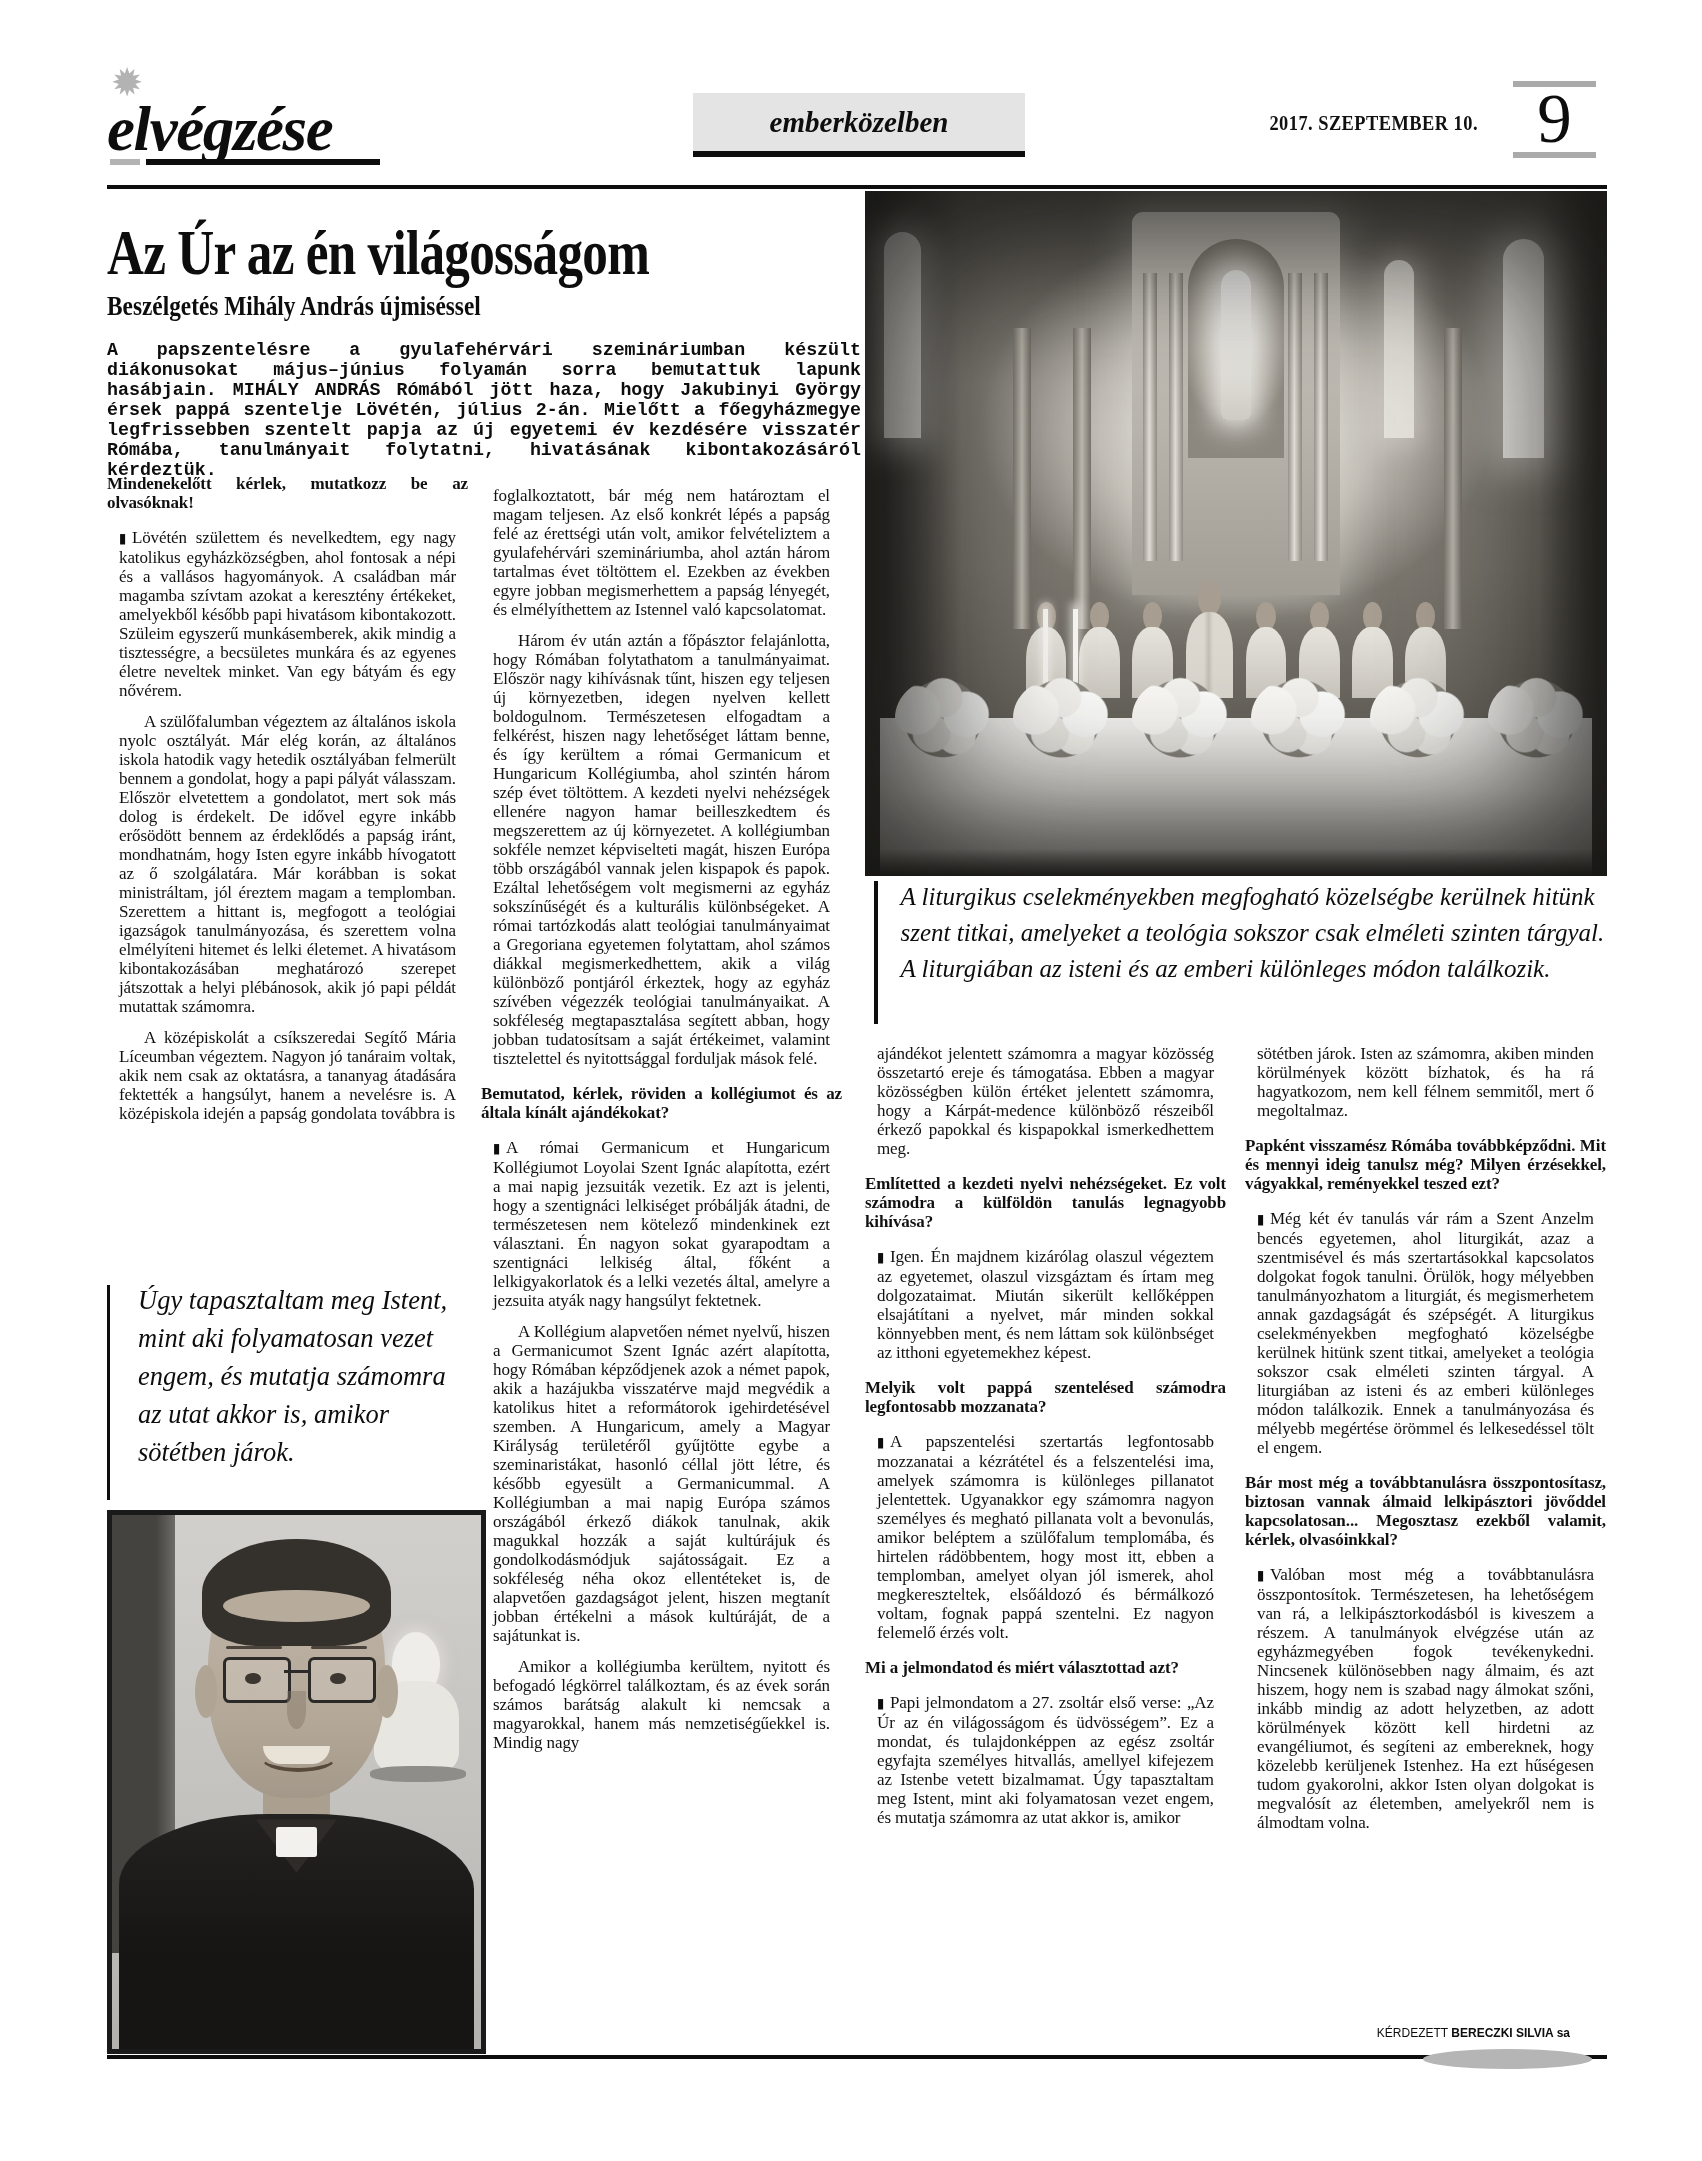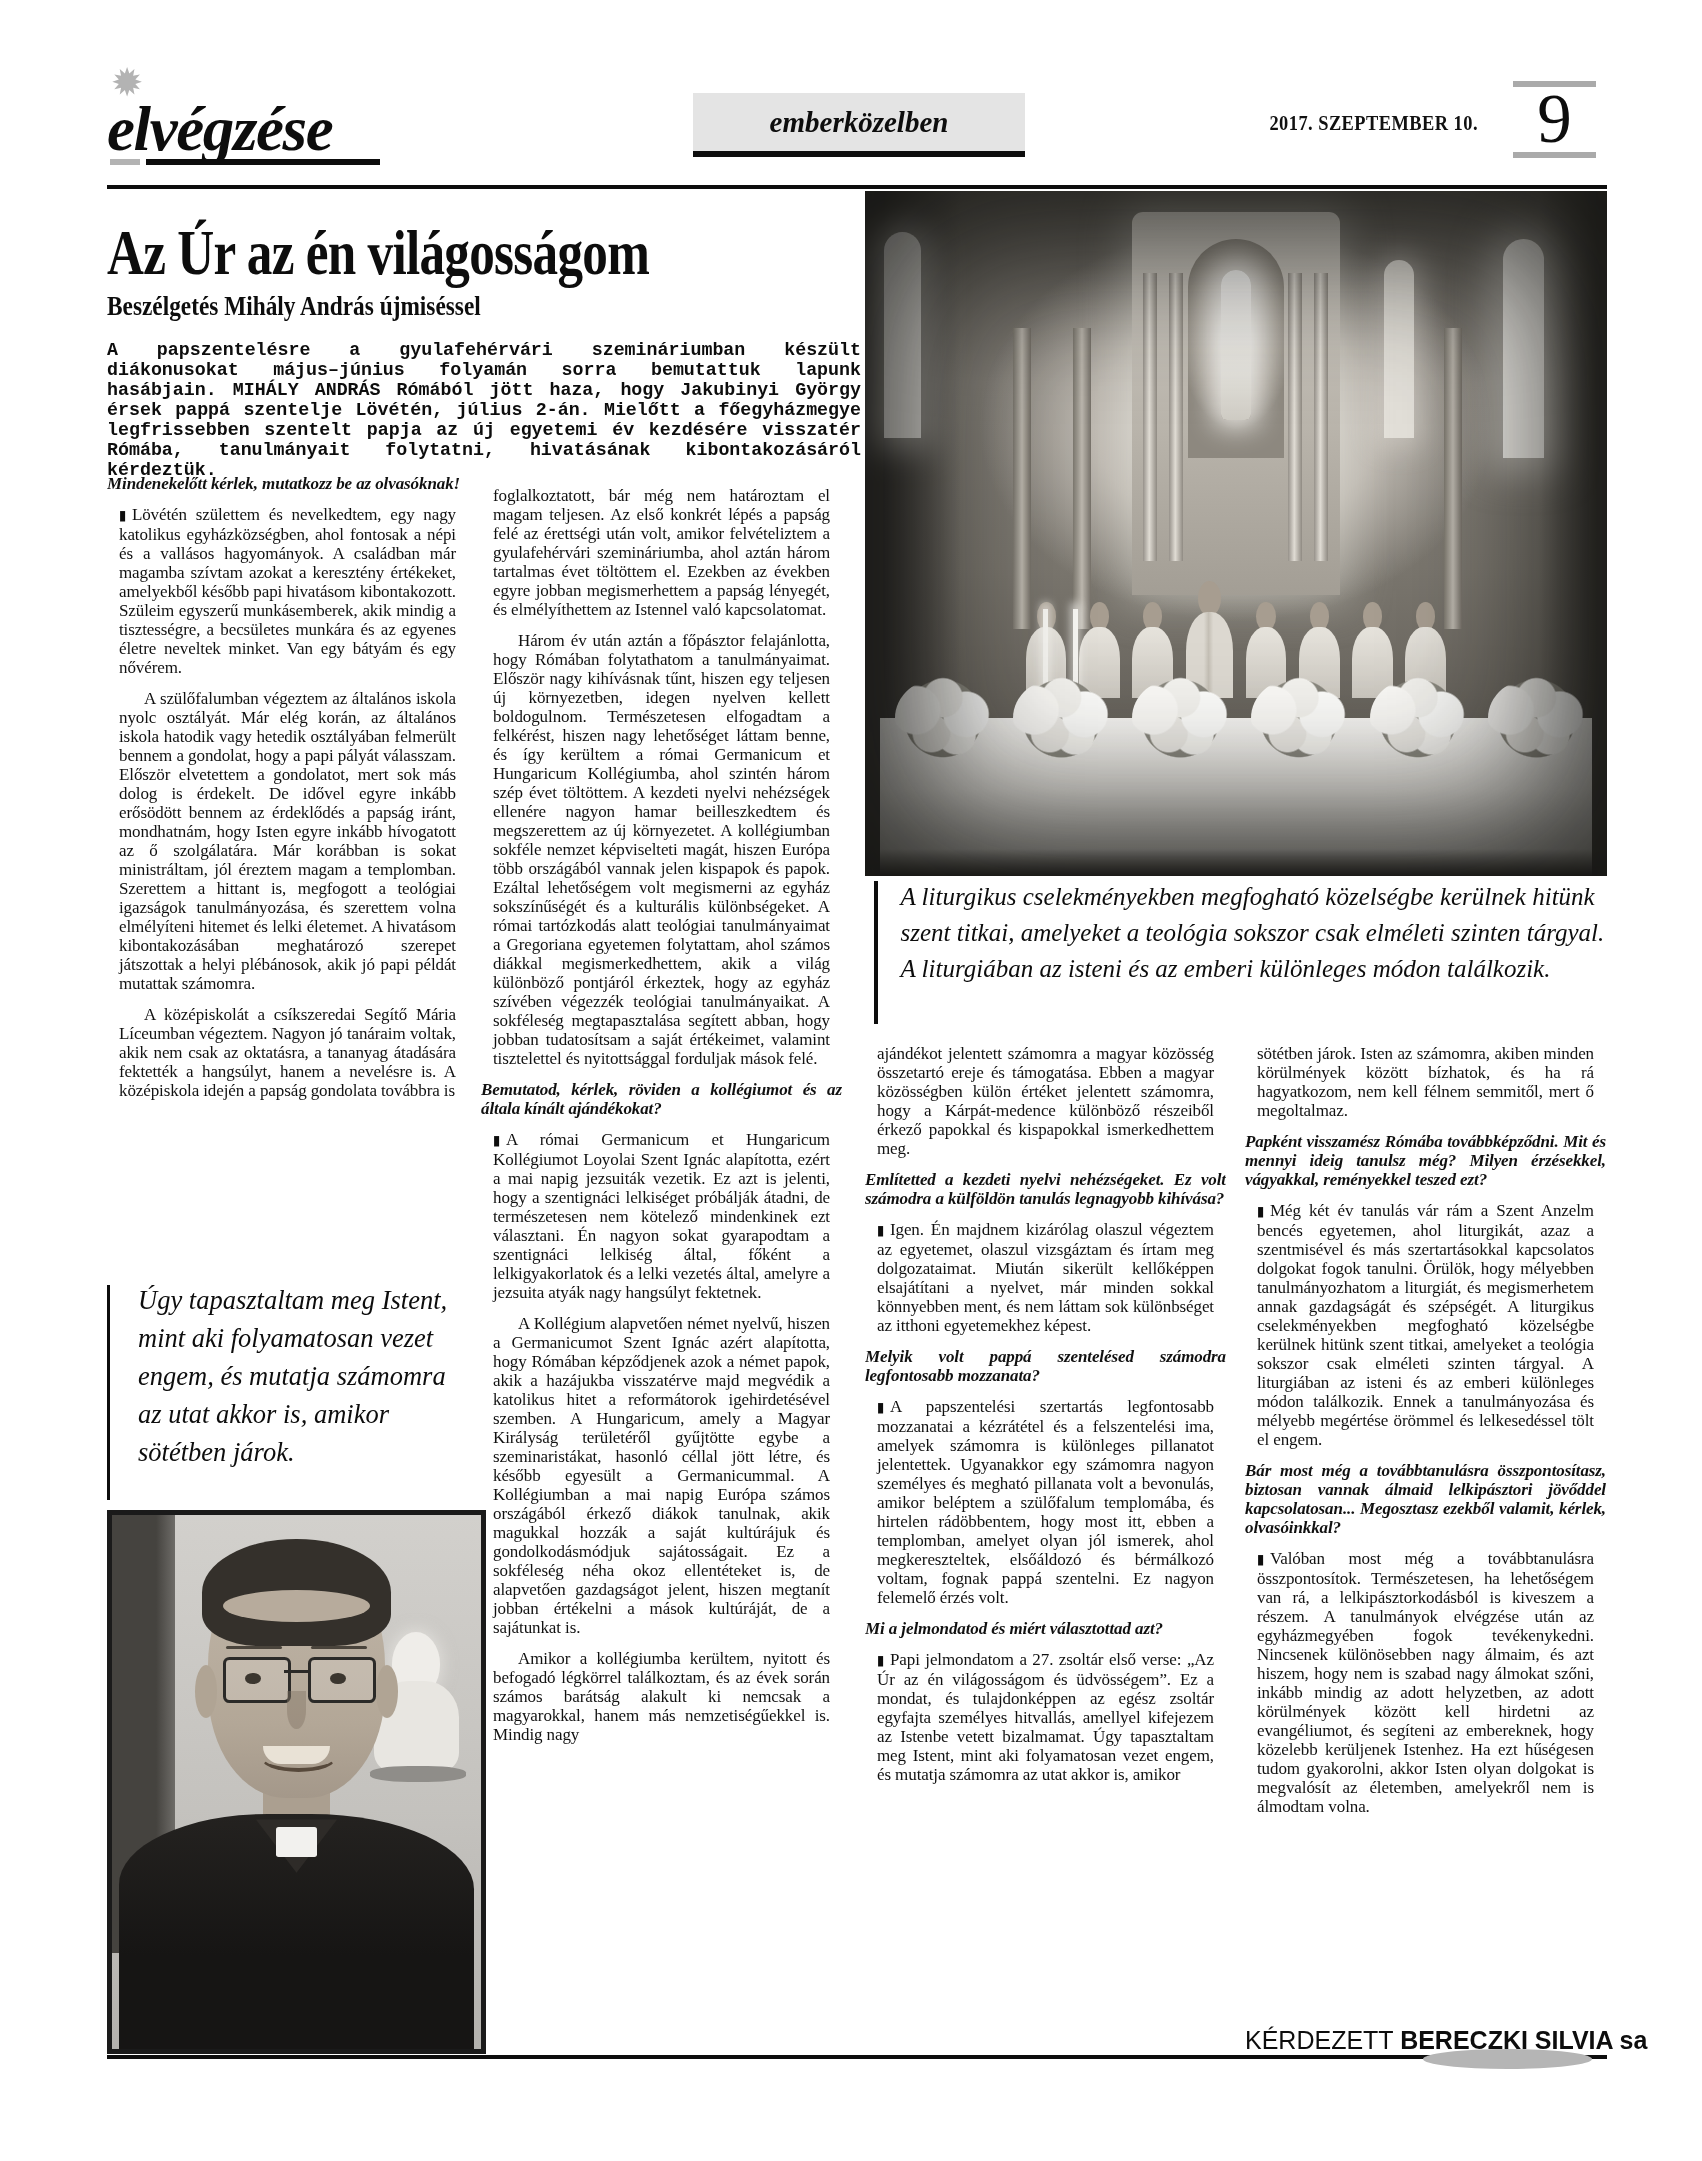--- a/index.html
+++ b/index.html
@@ -39,21 +39,21 @@
     letter-spacing:-0.9px;transform:scaleX(.8);transform-origin:left;white-space:nowrap;color:#0d0d0d;}
   #subtitle{left:107px;top:293px;width:595px;font-weight:bold;font-size:26.5px;line-height:1;
     transform:scaleX(.88);transform-origin:left;white-space:nowrap;color:#0d0d0d;}
   #lead{left:107px;top:340px;width:754px;font-weight:bold;font-size:18.3px;line-height:20px;
     text-align:justify;color:#0d0d0d;font-family:Liberation Mono, monospace;}
 
   
   .col{font-size:17px;line-height:19px;text-align:justify;letter-spacing:-0.1px;overflow:hidden;}
   .col p{margin:12px;}
   .col p.ind{text-indent:25px;}
-  .col p.q{font-weight:bold;font-style:italic;margin:4px 0;}
+  .col p.q{font-weight:bold;margin:16px 0;}
   .mk{font-family:"DejaVu Sans",sans-serif;font-size:13.7px;margin-right:5.5px;color:#0d0d0d;}
 
   #col1{left:107px;top:474px;width:361px;height:801px;}
   #col2{left:481px;top:474px;width:361px;height:1469px;}
   #col3{left:865px;top:1032px;width:361px;height:952px;}
   #col4{left:1245px;top:1032px;width:361px;height:952px;}
 
   
   #pullquote{left:107px;top:1281px;width:366px;height:229px;}
   #pullquote .bar{position:absolute;left:0;top:3.7px;width:3.2px;height:215px;background:#0d0d0d;}
@@ -62,21 +62,21 @@
 
   
   #caption{left:865px;top:879px;width:742px;height:151px;margin-left:9px;}
   #caption .bar{position:absolute;left:0;top:1.8px;width:3.7px;height:143px;background:#0d0d0d;}
   #caption .txt{position:absolute;left:26.5px;top:0;width:705px;
     font-style:italic;font-size:25px;line-height:36px;color:#0d0d0d;}
 
   
   #bottom-rule{left:107px;top:2055px;width:1500px;height:3.7px;background:#0d0d0d;}
   #credit{left:1245px;top:2026px;width:325px;text-align:right;
-    font-family:"Liberation Sans",sans-serif;font-size:25px;color:#0d0d0d;white-space:nowrap;}
+    font-family:"Liberation Sans",sans-serif;font-size:12px;color:#0d0d0d;white-space:nowrap;}
   #credit .name{font-weight:bold;}
   #credit .sfx{font-weight:bold;}
   #credit-ellipse{left:1423px;top:2049px;width:169px;height:20px;border-radius:50%;background:#b5b5b5;}
 
   
   #church-photo{left:865px;top:191px;width:742px;height:685px;overflow:hidden;
     background:
       radial-gradient(ellipse 48% 40% at 50% 34%, #eceae5 0%, #beb9b1 40%, rgba(120,116,108,0) 72%),
       linear-gradient(180deg,#5d5a54 0%,#85817a 28%,#7b776f 55%,#67635c 78%,#4e4b45 100%);}
   .ph{position:absolute;}

